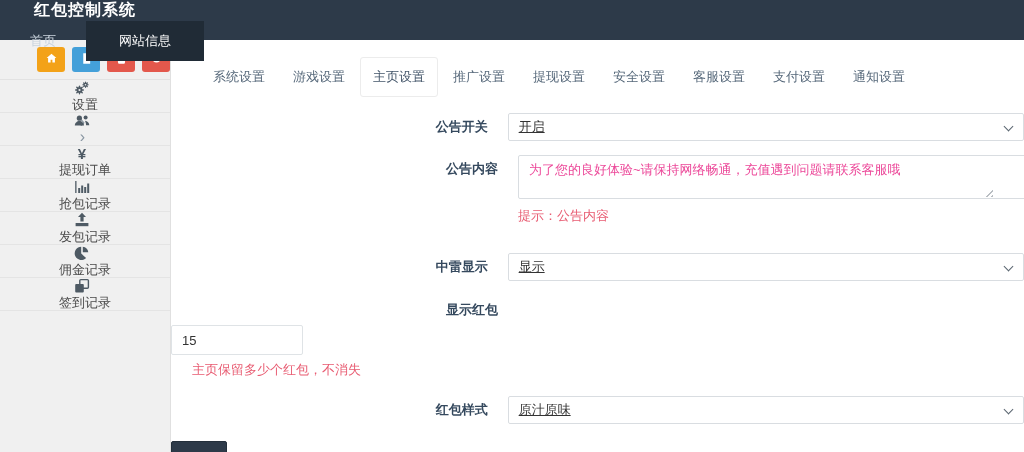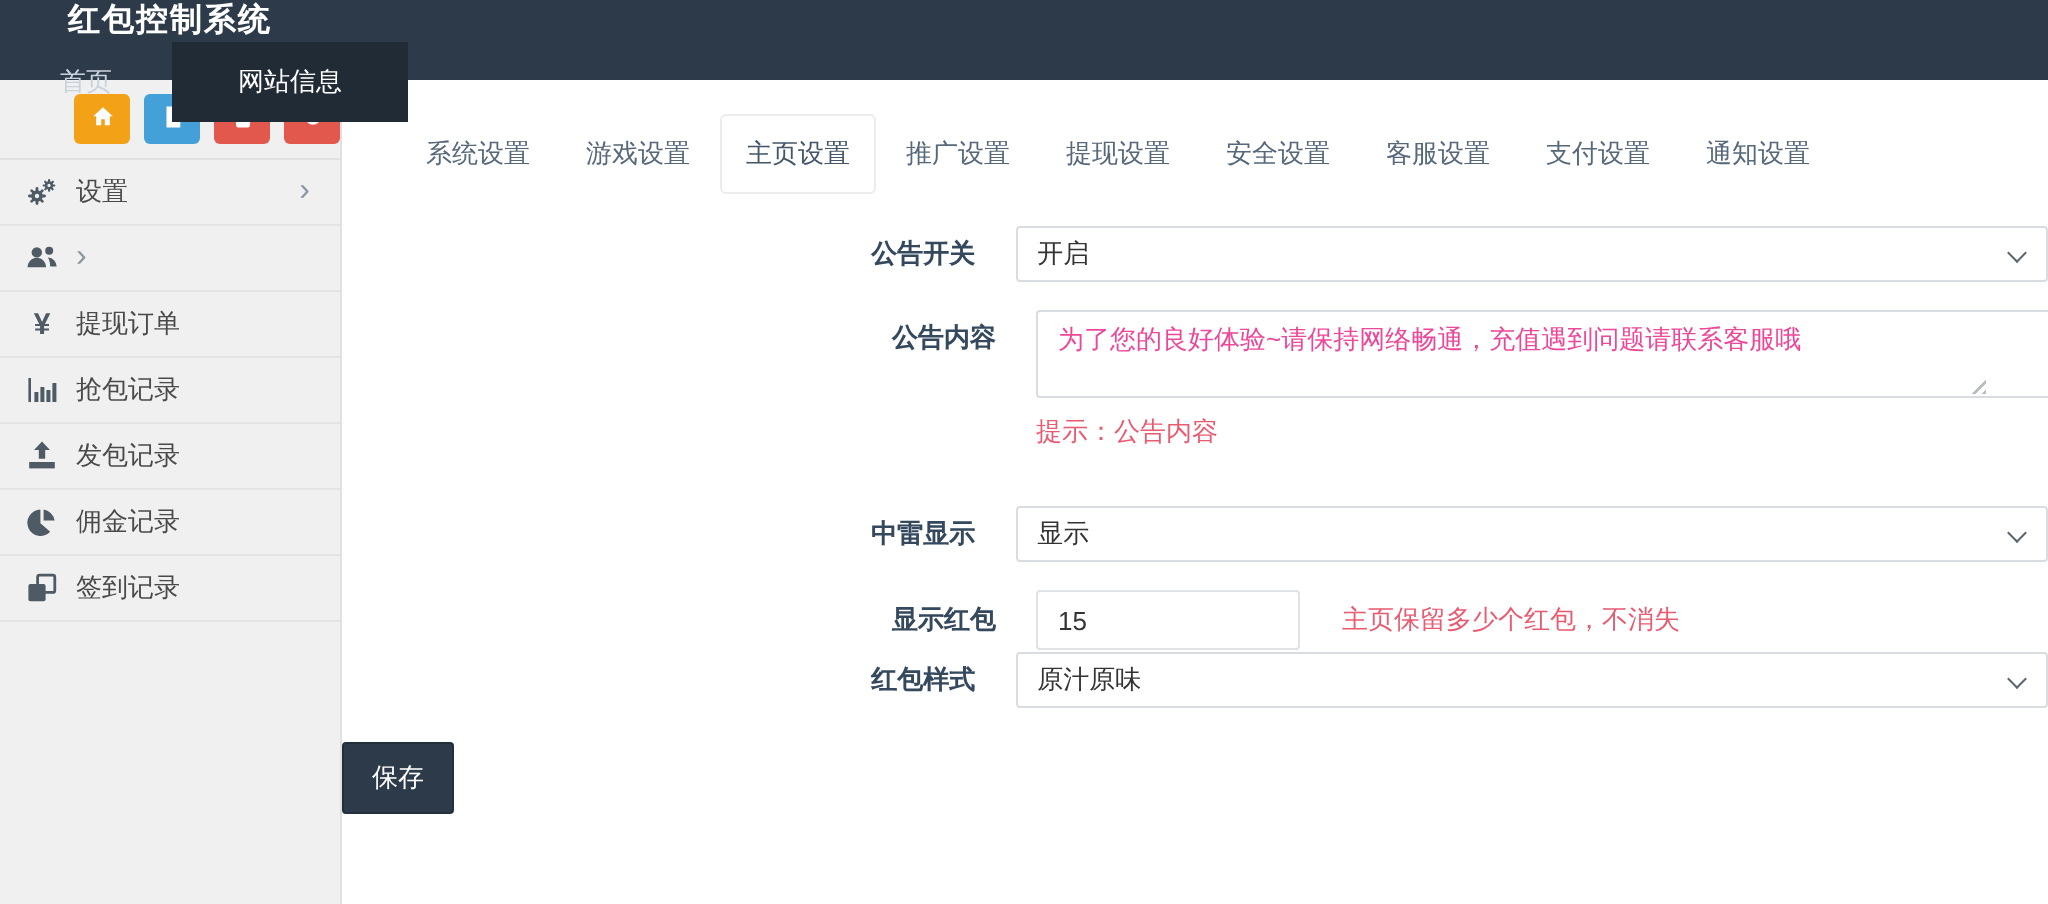--- a/index.html
+++ b/index.html
@@ -18,40 +18,40 @@
   
   .sidebar { position:absolute; top:40px; left:0; bottom:0; width:171px; background:#f0f0f0;
     border-right:1px solid #e0e0e0; }
   .quick-row { display:flex; gap:7px; padding:7px 0 7px 37px; border-bottom:1px solid #e2e2e2; }
   .qb { width:28px; height:25px; border:none; border-radius:3px; display:flex; align-items:center;
     justify-content:center; cursor:pointer; color:#fff; }
   .qb.orange { background:#f3a218; }
   .qb.blue   { background:#44a0d9; }
   .qb.red    { background:#e3584c; }
   .menu-item { height:33px; display:flex; align-items:center; padding:0 10px;
-    border-bottom:1px solid #e4e4e4; color:#4a4a4a; font-size:13px; cursor:pointer; background:#f0f0f0; }
+    border-bottom:1px solid #e4e4e4; color:#4a4a4a; font-size:13px; cursor:pointer; background:#f0f0f0;flex-direction:column; }
   .mi-icon { width:18px; margin:0 8px 0 2px; color:#4e5a64; display:flex; justify-content:center; align-items:center; }
   .mi-icon .yen { font-size:15px; font-weight:bold; line-height:1; }
   .mi-label { flex:1; }
   .mi-chevron { color:#8a97a3; font-size:16px; line-height:1; padding-right:5px; }
 
   
   .content { position:absolute; left:171px; top:40px; right:0; bottom:0; background:#fff; overflow:hidden; }
   .tabs { display:flex; margin:17px 0 0 29px; }
   .tab { padding:10px 12px; font-size:13px; color:#56687a; cursor:pointer;
     border:1px solid transparent; border-radius:3px; margin-right:2px; white-space:nowrap; }
   .tab.active { background:#fff; border-color:#ececec; color:#44566a; }
 
   .form { margin-top:16px; }
   .form-row { display:flex; align-items:flex-start; margin-bottom:14px; }
   .form-label { width:347px; padding-right:20px; text-align:right; font-weight:bold;
     color:#35495e; font-size:13px; line-height:28px; }
   .select { width:532px; height:28px; background:#fff; border:1px solid #d9dde1; border-radius:2px;
     display:flex; align-items:center; padding:0 26px 0 10px; font-size:13px; color:#333;
-    position:relative; cursor:pointer; }
+    position:relative; cursor:pointer;text-decoration:underline; }
   .caret { position:absolute; right:11px; top:9px; width:7px; height:7px;
     border-right:1.5px solid #5a6570; border-bottom:1.5px solid #5a6570; transform:rotate(45deg); }
   .ta-wrap { position:relative; width:477px; }
   .ta-wrap textarea { width:515px; height:44px; border:1px solid #d9dde1; border-radius:2px;
     padding:5px 10px; font-size:13px; color:#ec4899; resize:both; overflow:auto;
     font-family:"Liberation Sans","DejaVu Sans",sans-serif; display:block; }
   .ta-wrap::after { content:""; position:absolute; right:2px; bottom:2px; width:10px; height:10px;
     background:repeating-linear-gradient(135deg, transparent 0 2px, #b9bec3 2px 3.5px);
     clip-path:polygon(100% 0, 100% 100%, 0 100%); pointer-events:none; }
   .hint { color:#e85c72; font-size:13px; line-height:18px; }
@@ -239,21 +239,21 @@
       <div class="gap"></div>
 
       <div class="form-row">
         <div class="form-label">中雷显示</div>
         <div class="select">
           <span>显示</span>
           <span class="caret"></span>
         </div>
       </div>
 
-      <div class="form-row" style="margin-bottom:1px;">
+      <div class="form-row" style="margin-bottom:11px;flex-direction:column;">
         <div class="form-label" style="line-height:30px;">显示红包</div>
         <input class="num-input" type="text" value="15" style="">
         <span class="hint inline-hint">主页保留多少个红包，不消失</span>
       </div>
 
       <div class="form-row">
         <div class="form-label">红包样式</div>
         <div class="select">
           <span>原汁原味</span>
           <span class="caret"></span>

